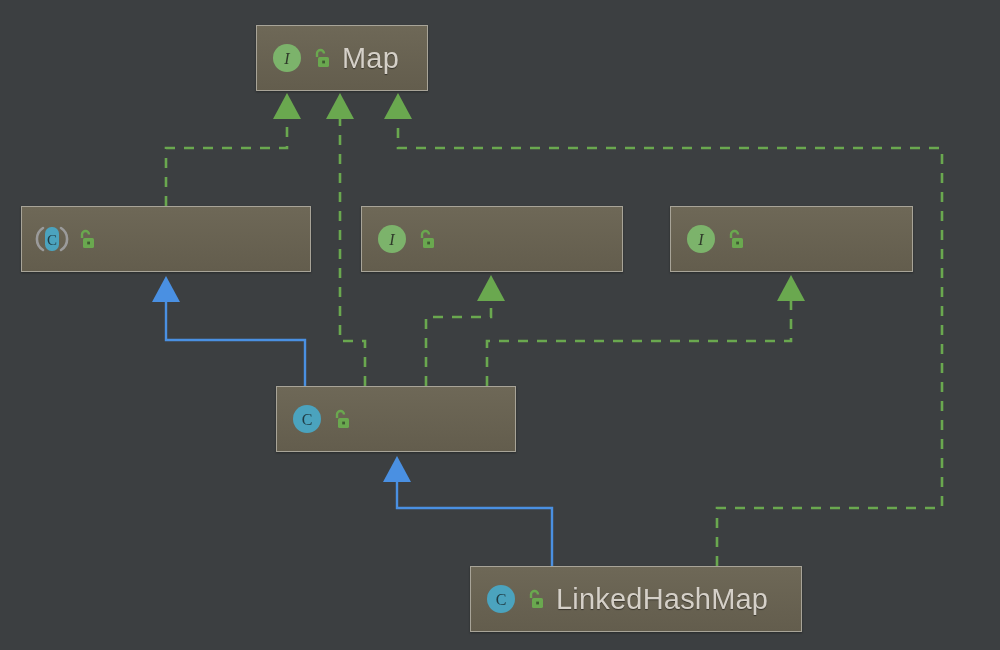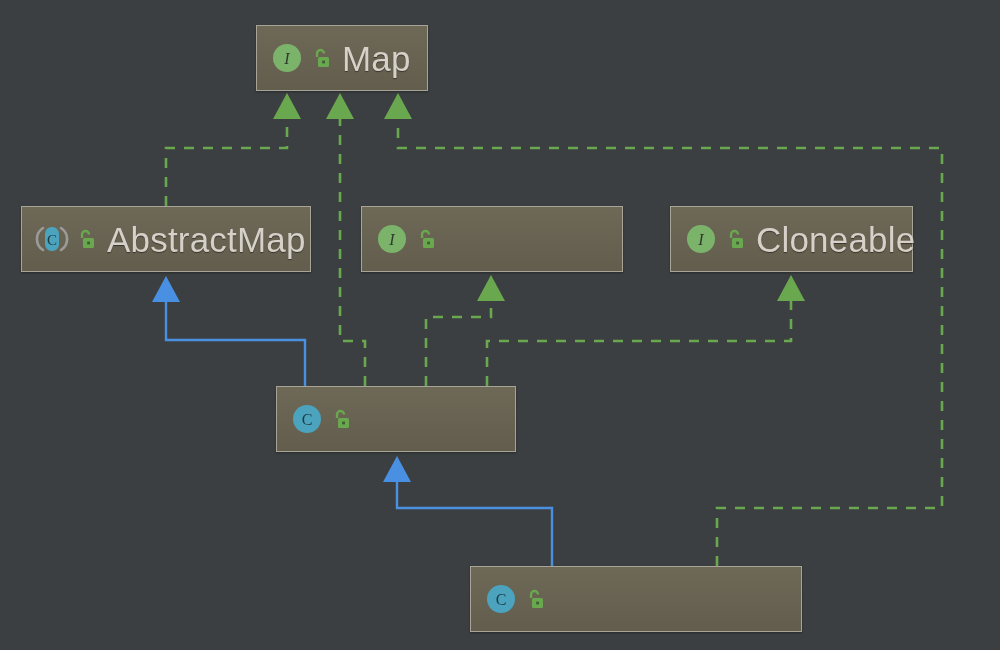--- a/index.html
+++ b/index.html
@@ -27,21 +27,21 @@
     background: linear-gradient(180deg, #6e6857 0%, #635d4d 100%);
     border: 1px solid #a8a498;
     display: flex;
     align-items: center;
     padding: 0 14px;
     z-index: 5;
     box-shadow: 0 1px 2px rgba(0,0,0,0.35);
   }
   .node-label {
     color: #d5d0c8;
-    font-size: 35px;
+    font-size: 29px;
     line-height: 1;
     white-space: nowrap;
     text-shadow: 0 1px 1px rgba(0,0,0,0.45);
     margin-left: 11px;
     letter-spacing: 0.2px;
   }
   .kind-icon {
     width: 32px;
     height: 32px;
     flex: 0 0 32px;
@@ -118,21 +118,20 @@
         <text x="16" y="22" text-anchor="middle" font-family="Liberation Serif, serif" font-size="15" fill="#1f3b44">C</text>
       </svg>
     </span>
     <span class="lock-icon">
       <svg width="20" height="22" viewBox="0 0 20 22">
         <path d="M6 10 V6.5 a3.5 3.5 0 0 1 7 0" fill="none" stroke="#6aa84f" stroke-width="2.4"></path>
         <rect x="7" y="10" width="11" height="10" rx="1.6" fill="#6aa84f"></rect>
         <rect x="11.2" y="13.6" width="2.8" height="2.8" fill="#3f5c32"></rect>
       </svg>
     </span>
-    <span class="node-label">AbstractMap</span>
   </div>
 
   <div class="node" style="left: 361px; top: 206px; width: 262px; height: 66px;">
     <span class="kind-icon">
       <svg width="32" height="32" viewBox="0 0 32 32">
         <circle cx="16" cy="16" r="14" fill="#7cb36b"></circle>
         <text x="16" y="22" text-anchor="middle" font-family="Liberation Serif, serif" font-size="16" font-style="italic" fill="#2f3a2a">I</text>
       </svg>
     </span>
     <span class="lock-icon">
@@ -151,21 +150,20 @@
         <text x="16" y="22" text-anchor="middle" font-family="Liberation Serif, serif" font-size="16" font-style="italic" fill="#2f3a2a">I</text>
       </svg>
     </span>
     <span class="lock-icon">
       <svg width="20" height="22" viewBox="0 0 20 22">
         <path d="M6 10 V6.5 a3.5 3.5 0 0 1 7 0" fill="none" stroke="#6aa84f" stroke-width="2.4"></path>
         <rect x="7" y="10" width="11" height="10" rx="1.6" fill="#6aa84f"></rect>
         <rect x="11.2" y="13.6" width="2.8" height="2.8" fill="#3f5c32"></rect>
       </svg>
     </span>
-    <span class="node-label">Cloneable</span>
   </div>
 
   <div class="node" style="left: 276px; top: 386px; width: 240px; height: 66px;">
     <span class="kind-icon">
       <svg width="32" height="32" viewBox="0 0 32 32">
         <circle cx="16" cy="16" r="14" fill="#4ba3be"></circle>
         <text x="16" y="22" text-anchor="middle" font-family="Liberation Serif, serif" font-size="16" fill="#1f3b44">C</text>
       </svg>
     </span>
     <span class="lock-icon">
@@ -184,15 +182,16 @@
         <text x="16" y="22" text-anchor="middle" font-family="Liberation Serif, serif" font-size="16" fill="#1f3b44">C</text>
       </svg>
     </span>
     <span class="lock-icon">
       <svg width="20" height="22" viewBox="0 0 20 22">
         <path d="M6 10 V6.5 a3.5 3.5 0 0 1 7 0" fill="none" stroke="#6aa84f" stroke-width="2.4"></path>
         <rect x="7" y="10" width="11" height="10" rx="1.6" fill="#6aa84f"></rect>
         <rect x="11.2" y="13.6" width="2.8" height="2.8" fill="#3f5c32"></rect>
       </svg>
     </span>
+    <span class="node-label">LinkedHashMap</span>
   </div>
 
 </div>
 
 </body></html>

